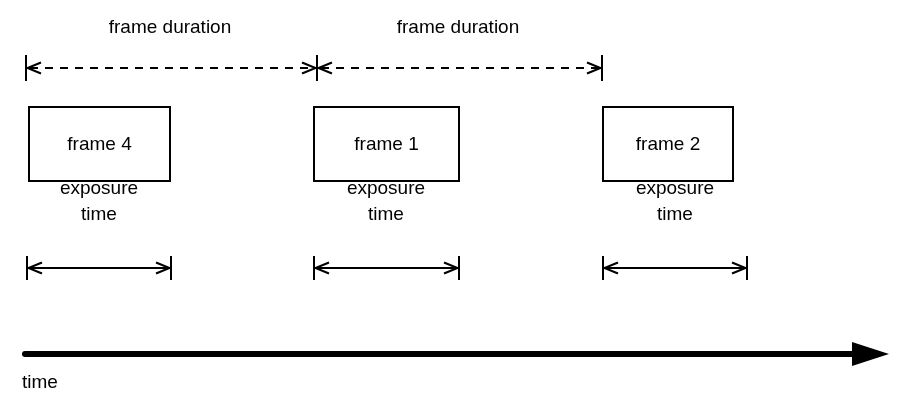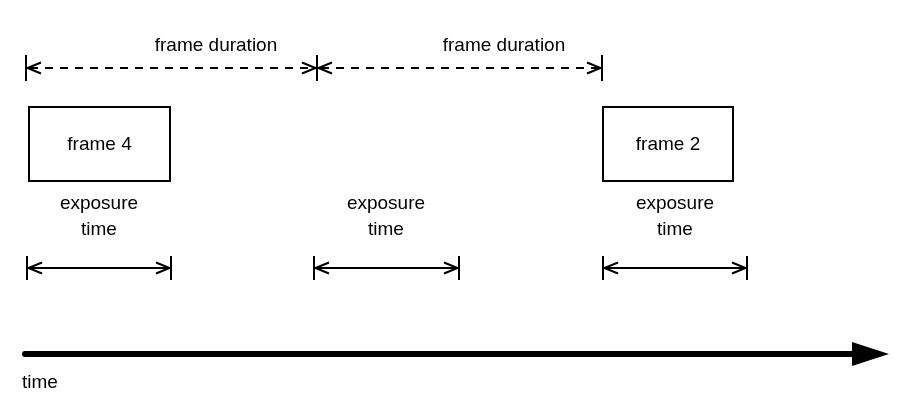--- a/index.html
+++ b/index.html
@@ -41,25 +41,25 @@
     background: #ffffff;
     display: flex;
     align-items: center;
     justify-content: center;
     font-size: 19px;
   }
   .fbox-0 { left: 28px;  width: 143px; }
   .fbox-1 { left: 313px; width: 147px; }
   .fbox-2 { left: 602px; width: 132px; }
 
-  .fd-label { top: 32px; margin-left: 46px; }
+  .fd-label { top: 14px; }
   .fd-0 { left: 170px; }
   .fd-1 { left: 458px; }
 
-  .exp-label { top: 190px; text-align: center; }
+  .exp-label { top: 175px; text-align: center; }
   .exp-0 { left: 99px; }
   .exp-1 { left: 386px; }
   .exp-2 { left: 675px; }
 
   .time-label {
     left: 22px;
     top: 369px;
     text-align: left;
   }
 
@@ -116,20 +116,23 @@
       <polygon points="852,342 889,354 852,366" fill="#000000" stroke="none"></polygon>
     </g>
   </svg>
 
   <div class="label fd-label fd-0 center-x">frame duration</div>
   <div class="label fd-label fd-1 center-x">frame duration</div>
 
   <div class="frame-box fbox-0">
     <span>frame 4</span>
   </div>
+  <div class="frame-box fbox-1">
+    <span>frame 1</span>
+  </div>
   <div class="frame-box fbox-2">
     <span>frame 2</span>
   </div>
 
   <div class="label exp-label exp-0 center-x">exposure
 time</div>
   <div class="label exp-label exp-1 center-x">exposure
 time</div>
   <div class="label exp-label exp-2 center-x">exposure
 time</div>

